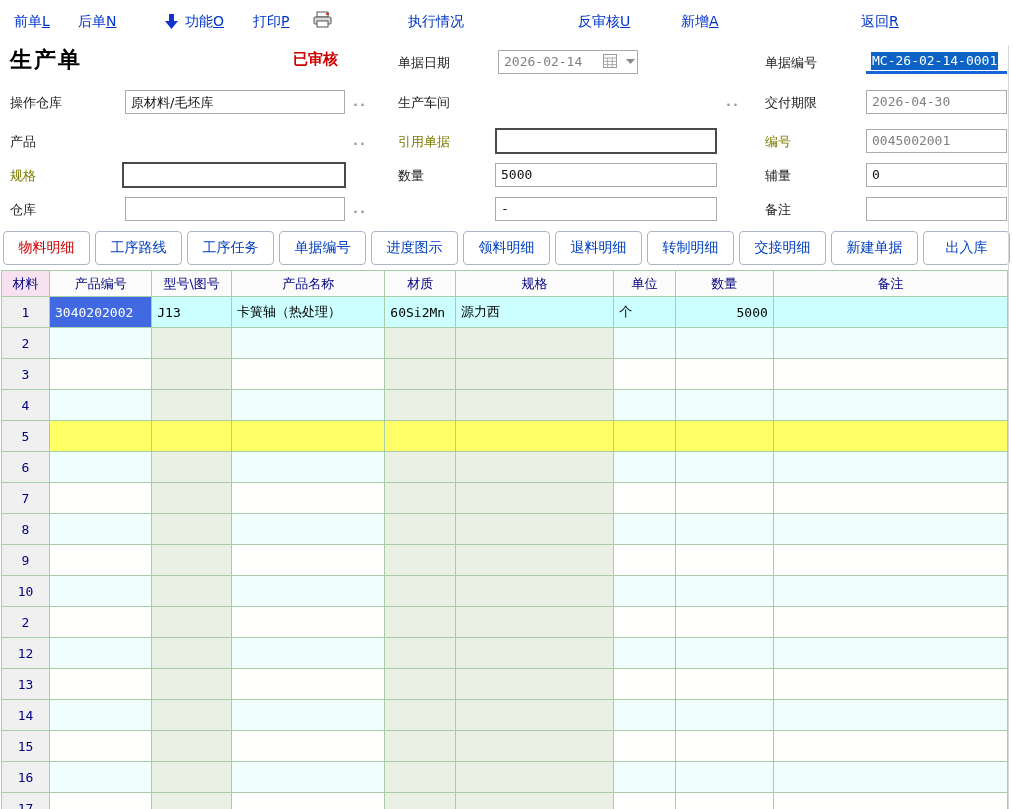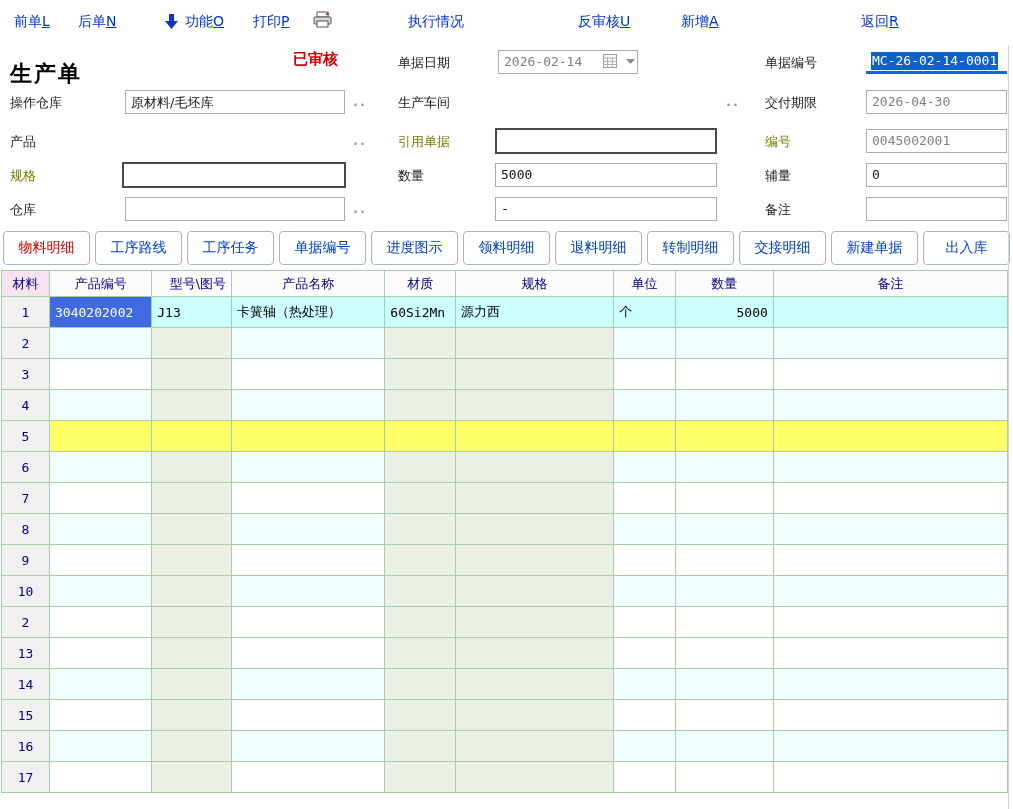--- a/index.html
+++ b/index.html
@@ -12,21 +12,21 @@
   .tb-item { position:absolute; top:13px; color:#0033cc; font-size:14px; cursor:pointer; white-space:nowrap; }
   .tb-item .key { text-decoration:underline; }
   #tb-prev { left:14px; } #tb-next { left:78px; } #tb-func { left:185px; }
   #tb-print { left:253px; } #tb-exec { left:408px; } #tb-unaudit { left:578px; }
   #tb-add { left:681px; } #tb-back { left:861px; }
   #dn-arrow { position:absolute; left:165px; top:14px; width:13px; height:15px; }
   #printer-ic { position:absolute; left:313px; top:11px; width:20px; height:18px; }
 
   
   #form { position:absolute; left:0; top:40px; width:1013px; height:190px; }
-  .ttl { position:absolute; left:10px; top:5px; font-size:22px; font-weight:bold; letter-spacing:2px; color:#000;margin-top:14px; }
+  .ttl { position:absolute; left:10px; top:5px; font-size:22px; font-weight:bold; letter-spacing:2px; color:#000; }
   .status { position:absolute; left:293px; top:10px; font-size:15px; font-weight:bold; color:#cc0000; }
   .lbl { position:absolute; font-size:13px; color:#1a1a1a; white-space:nowrap; }
   .lbl.olive { color:#7b7b00; }
   .fld { position:absolute; height:24px; background:#fff; border:1px solid #ababab;
          padding:3px 5px 0 5px; font-size:13px; overflow:hidden; white-space:nowrap; }
   .fld.dark { border:2px solid #4a4a4a; height:26px; }
   .fld.grayval { color:#808080; }
   .dots { position:absolute; color:#9a9a9a; font-weight:bold; font-size:13px; letter-spacing:2px; cursor:pointer; }
   .cal-wrap { position:absolute; right:4px; top:3px; width:30px; height:16px; }
   #docno-f { border:none; border-bottom:3px solid #1565d8; padding-top:3px; }
@@ -146,21 +146,21 @@
     <div class="tab">新建单据</div>
     <div class="tab">出入库</div>
   </div>
 
 <div id="table-wrap">
     <table style="width: 1007px;">
       <thead>
         <tr>
           <th class="pink" style="width: 47px;">材料</th>
           <th style="width: 100px;">产品编号</th>
-          <th style="width: 78px; text-align: right;">型号\图号</th>
+          <th style="width: 78px;">型号\图号</th>
           <th style="width: 150px;">产品名称</th>
           <th style="width: 69px;">材质</th>
           <th style="width: 155px;">规格</th>
           <th style="width: 60px;">单位</th>
           <th style="width: 96px;">数量</th>
           <th style="width: 229px;">备注</th>
         </tr>
       </thead>
       <tbody>
         <tr>
@@ -278,20 +278,31 @@
           <td class="plain mono" style="text-align: left;"></td>
           <td class="green mono" style="text-align: left;"></td>
           <td class="plain mono" style="text-align: left;"></td>
           <td class="green mono" style="text-align: left;"></td>
           <td class="green mono" style="text-align: left;"></td>
           <td class="plain mono" style="text-align: left;"></td>
           <td class="plain mono" style="text-align: right;"></td>
           <td class="plain mono" style="text-align: left;"></td>
         </tr>
         <tr>
+          <td class="num mono" style="text-align: center;">12</td>
+          <td class="azure mono" style="text-align: left;"></td>
+          <td class="green mono" style="text-align: left;"></td>
+          <td class="azure mono" style="text-align: left;"></td>
+          <td class="green mono" style="text-align: left;"></td>
+          <td class="green mono" style="text-align: left;"></td>
+          <td class="azure mono" style="text-align: left;"></td>
+          <td class="azure mono" style="text-align: right;"></td>
+          <td class="azure mono" style="text-align: left;"></td>
+        </tr>
+        <tr>
           <td class="num mono" style="text-align: center;">13</td>
           <td class="plain mono" style="text-align: left;"></td>
           <td class="green mono" style="text-align: left;"></td>
           <td class="plain mono" style="text-align: left;"></td>
           <td class="green mono" style="text-align: left;"></td>
           <td class="green mono" style="text-align: left;"></td>
           <td class="plain mono" style="text-align: left;"></td>
           <td class="plain mono" style="text-align: right;"></td>
           <td class="plain mono" style="text-align: left;"></td>
         </tr>

